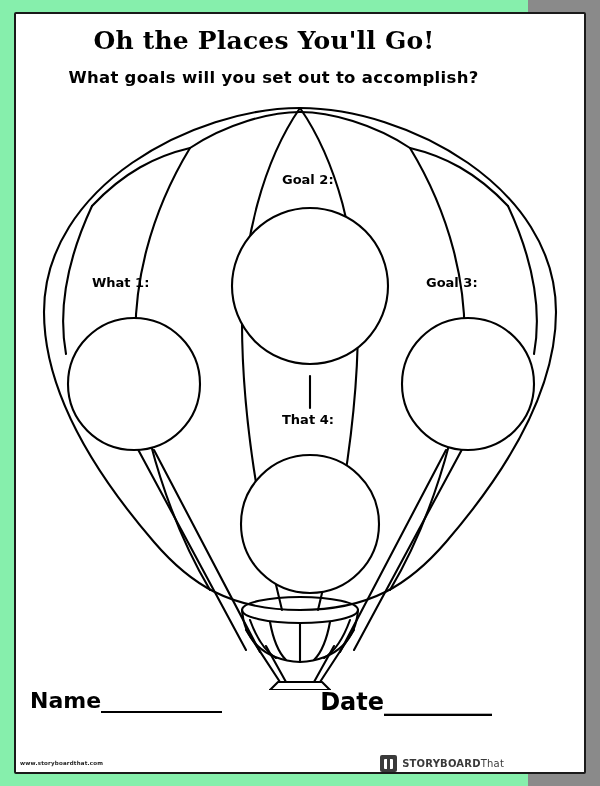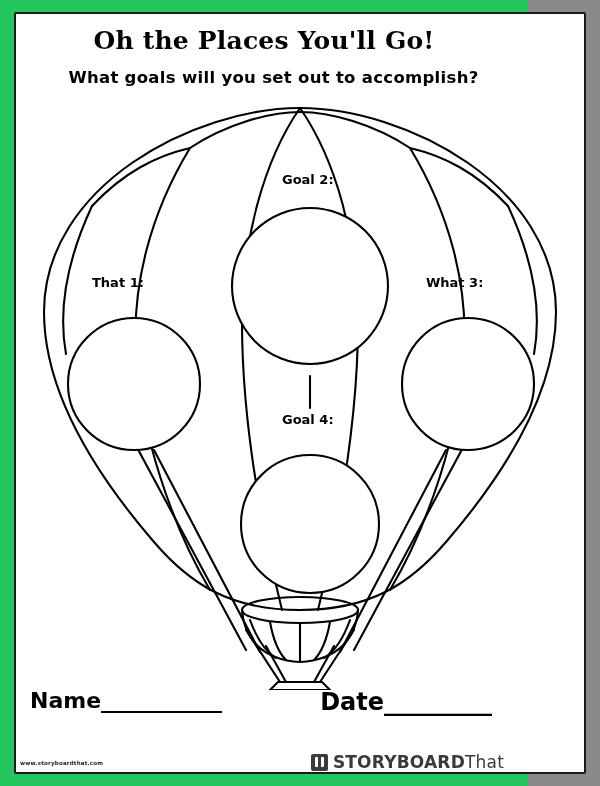--- a/index.html
+++ b/index.html
@@ -10,21 +10,21 @@
   body {
     width: 600px;
     height: 786px;
     font-family: "Liberation Sans", sans-serif;
     overflow: hidden;
   }
   #page {
     position: relative;
     width: 528px;
     height: 786px;
-    background: #22c55e;
+    background: #86efac;
     box-sizing: border-box;
   }
   .sheet-border {
     position: absolute;
     left: 14px;
     top: 12px;
     width: 572px;
     height: 762px;
     border: 2px solid #1a1a1a;
     border-radius: 2px;
@@ -130,21 +130,21 @@
     position: absolute;
     left: 7px;
     top: 3.5px;
     width: 3px;
     height: 10px;
     background: #3a3a3a;
     z-index: 2;
   }
   .brand-text {
     font-family: "DejaVu Sans", sans-serif;
-    font-size: 17px;
+    font-size: 10px;
     font-weight: bold;
     color: #3a3a3a;
     letter-spacing: 0.2px;
   }
   .brand-text .light {
     font-weight: normal;
   }
 </style>
 </head>
 <body>
@@ -201,24 +201,24 @@
 
         <path d="M296 286 L 296 318"></path>
 
         <circle cx="296" cy="196" r="78" fill="#ffffff"></circle>
         <circle cx="120" cy="294" r="66" fill="#ffffff"></circle>
         <circle cx="454" cy="294" r="66" fill="#ffffff"></circle>
         <circle cx="296" cy="434" r="69" fill="#ffffff"></circle>
       </g>
     </svg>
 
-    <div class="goal-label" style="left:78px; top:185px;">That 1:</div>
+    <div class="goal-label" style="left:78px; top:185px;">What 1:</div>
     <div class="goal-label" style="left:268px; top:82px;">Goal 2:</div>
-    <div class="goal-label" style="left:412px; top:185px;">What 3:</div>
-    <div class="goal-label" style="left:268px; top:322px;">Goal 4:</div>
+    <div class="goal-label" style="left:412px; top:185px;">Goal 3:</div>
+    <div class="goal-label" style="left:268px; top:322px;">That 4:</div>
   </div>
 
   <div class="name-line">Name___________</div>
   <div class="date-line">Date_________</div>
 
   <div class="footer-url">www.storyboardthat.com</div>
 
   <div class="brand">
     <span class="brand-mark"></span>
     <span class="brand-text"><span>STORYBOARD</span><span class="light">That</span></span>

